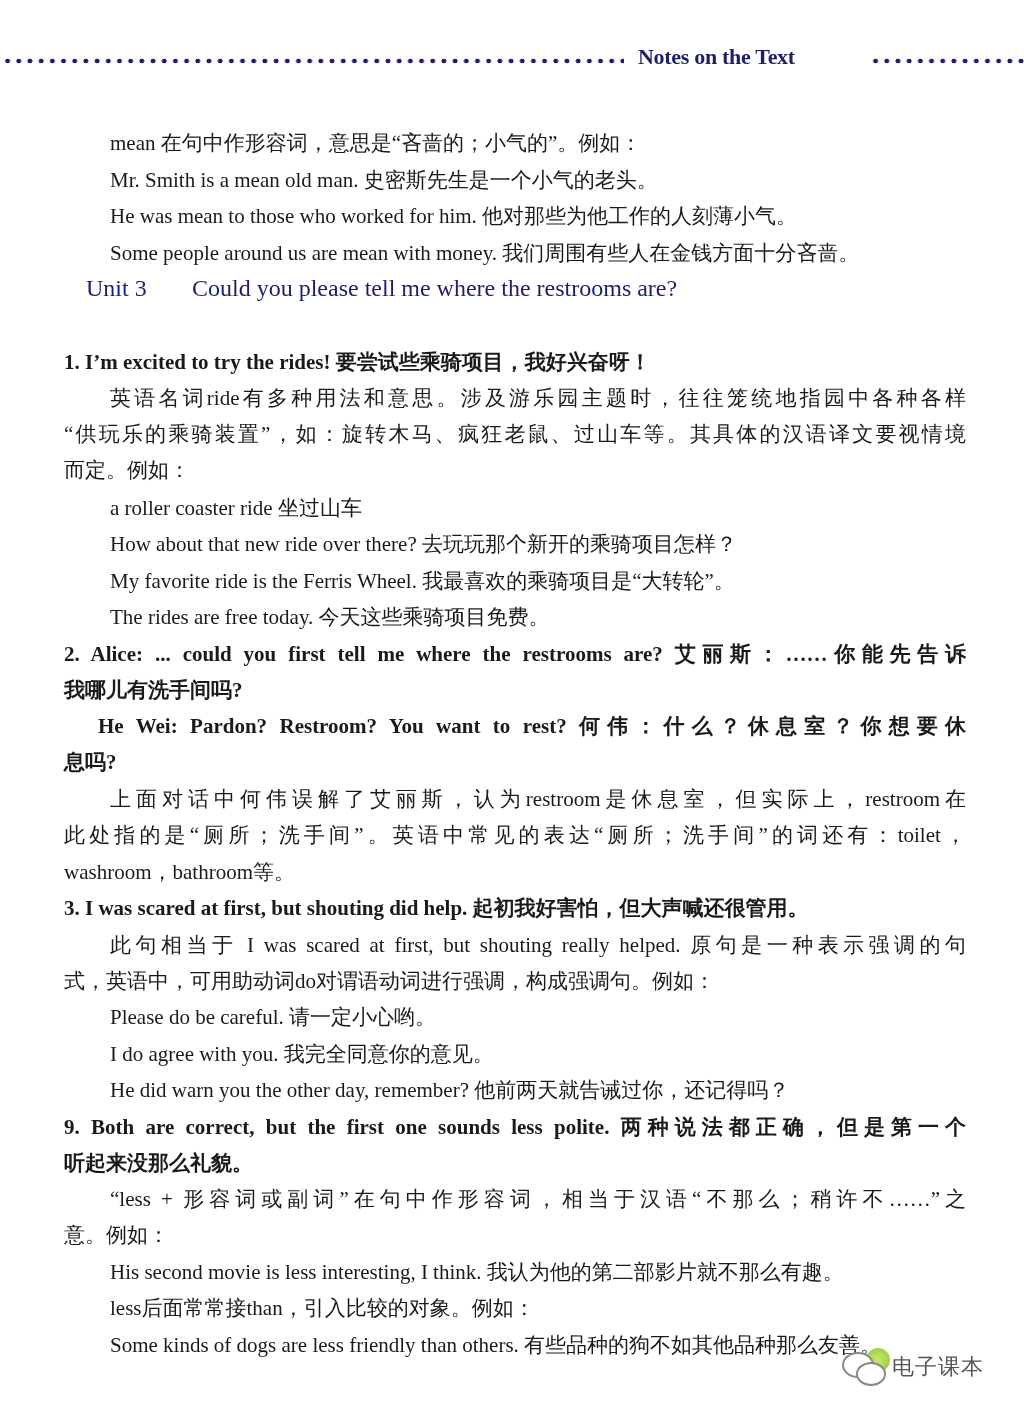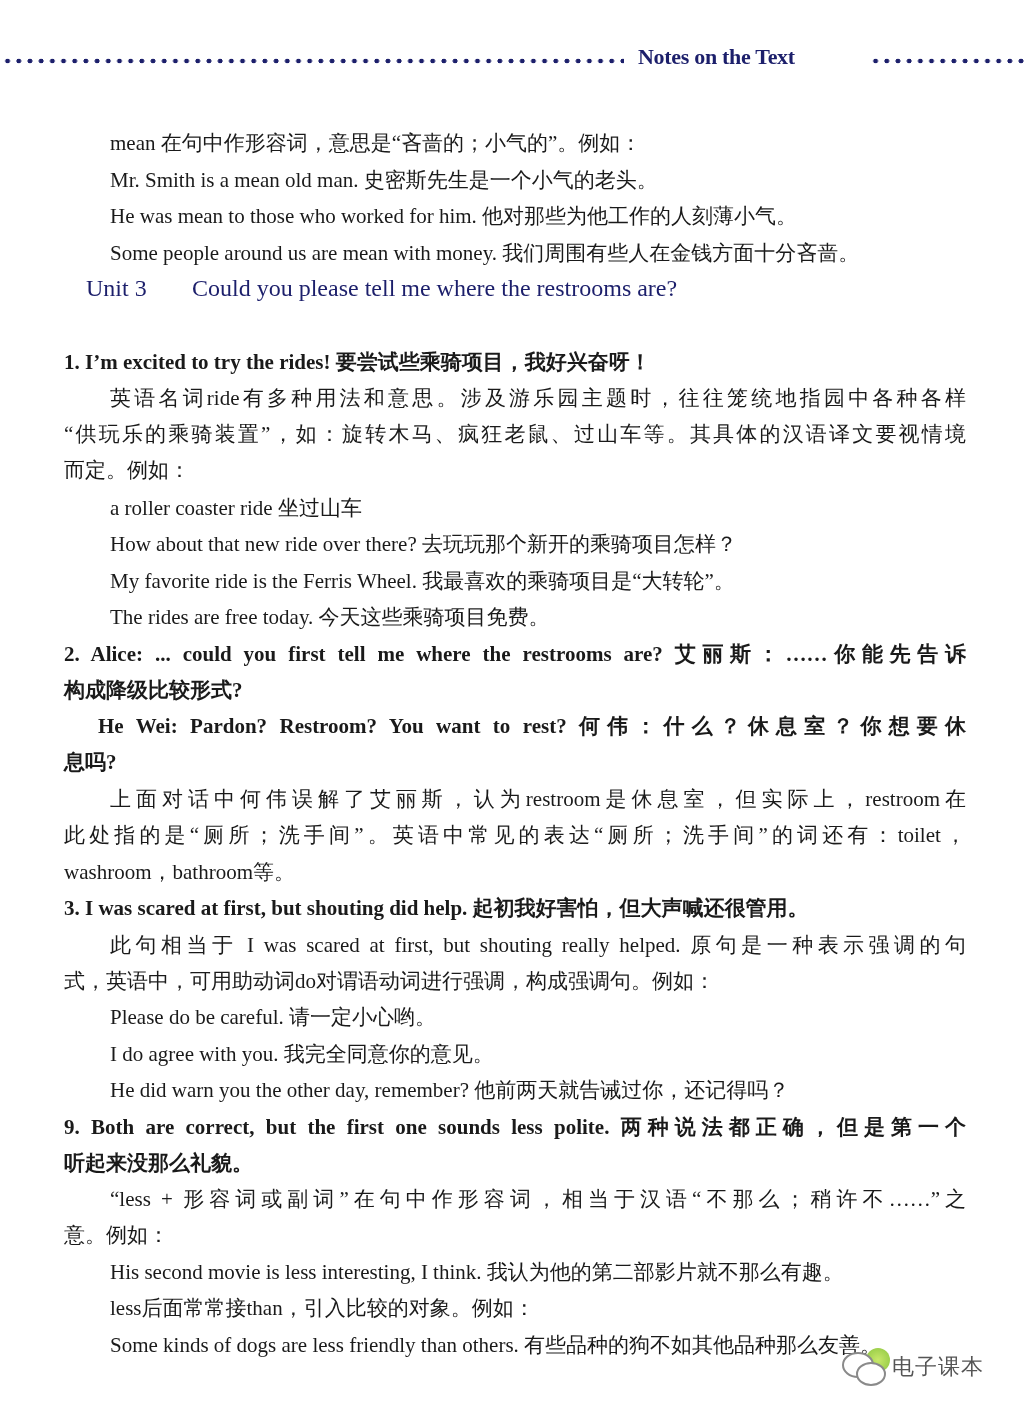--- a/index.html
+++ b/index.html
@@ -47,21 +47,21 @@
 <div class="line bold" style="left:64px; top:312px">1.  I’m excited to try the rides! 要尝试些乘骑项目，我好兴奋呀！</div>
 <div class="line body" style="top:348px; left:110px; width:856px">英语名词ride有多种用法和意思。涉及游乐园主题时，往往笼统地指园中各种各样</div>
 <div class="line body" style="top:384px">“供玩乐的乘骑装置”，如：旋转木马、疯狂老鼠、过山车等。其具体的汉语译文要视情境</div>
 <div class="line" style="left:64px; top:420px">而定。例如：</div>
 <div class="line ex" style="top:458px">a roller coaster ride 坐过山车</div>
 <div class="line ex" style="top:494px">How about that new ride over there? 去玩玩那个新开的乘骑项目怎样？</div>
 <div class="line ex" style="top:531px">My favorite ride is the Ferris Wheel. 我最喜欢的乘骑项目是“大转轮”。</div>
 <div class="line ex" style="top:567px">The rides are free today. 今天这些乘骑项目免费。</div>
 
 <div class="line bold body" style="top:604px">2.  Alice: ... could you first tell me where the restrooms are? 艾丽斯：……你能先告诉</div>
-<div class="line bold" style="left:64px; top:640px">构成降级比较形式?</div>
+<div class="line bold" style="left:64px; top:640px">我哪儿有洗手间吗?</div>
 <div class="line bold body" style="top:676px; left:98px; width:868px">He Wei: Pardon? Restroom? You want to rest? 何伟：什么？休息室？你想要休</div>
 <div class="line bold" style="left:64px; top:712px">息吗?</div>
 <div class="line body" style="top:749px; left:110px; width:856px">上面对话中何伟误解了艾丽斯，认为restroom是休息室，但实际上，restroom在</div>
 <div class="line body" style="top:785px">此处指的是“厕所；洗手间”。英语中常见的表达“厕所；洗手间”的词还有：toilet，</div>
 <div class="line" style="left:64px; top:822px">washroom，bathroom等。</div>
 
 <div class="line bold" style="left:64px; top:858px">3.  I was scared at first, but shouting did help. 起初我好害怕，但大声喊还很管用。</div>
 <div class="line body" style="top:895px; left:110px; width:856px">此句相当于 I was scared at first, but shouting really helped. 原句是一种表示强调的句</div>
 <div class="line" style="left:64px; top:931px">式，英语中，可用助动词do对谓语动词进行强调，构成强调句。例如：</div>
 <div class="line ex" style="top:967px">Please do be careful. 请一定小心哟。</div>

